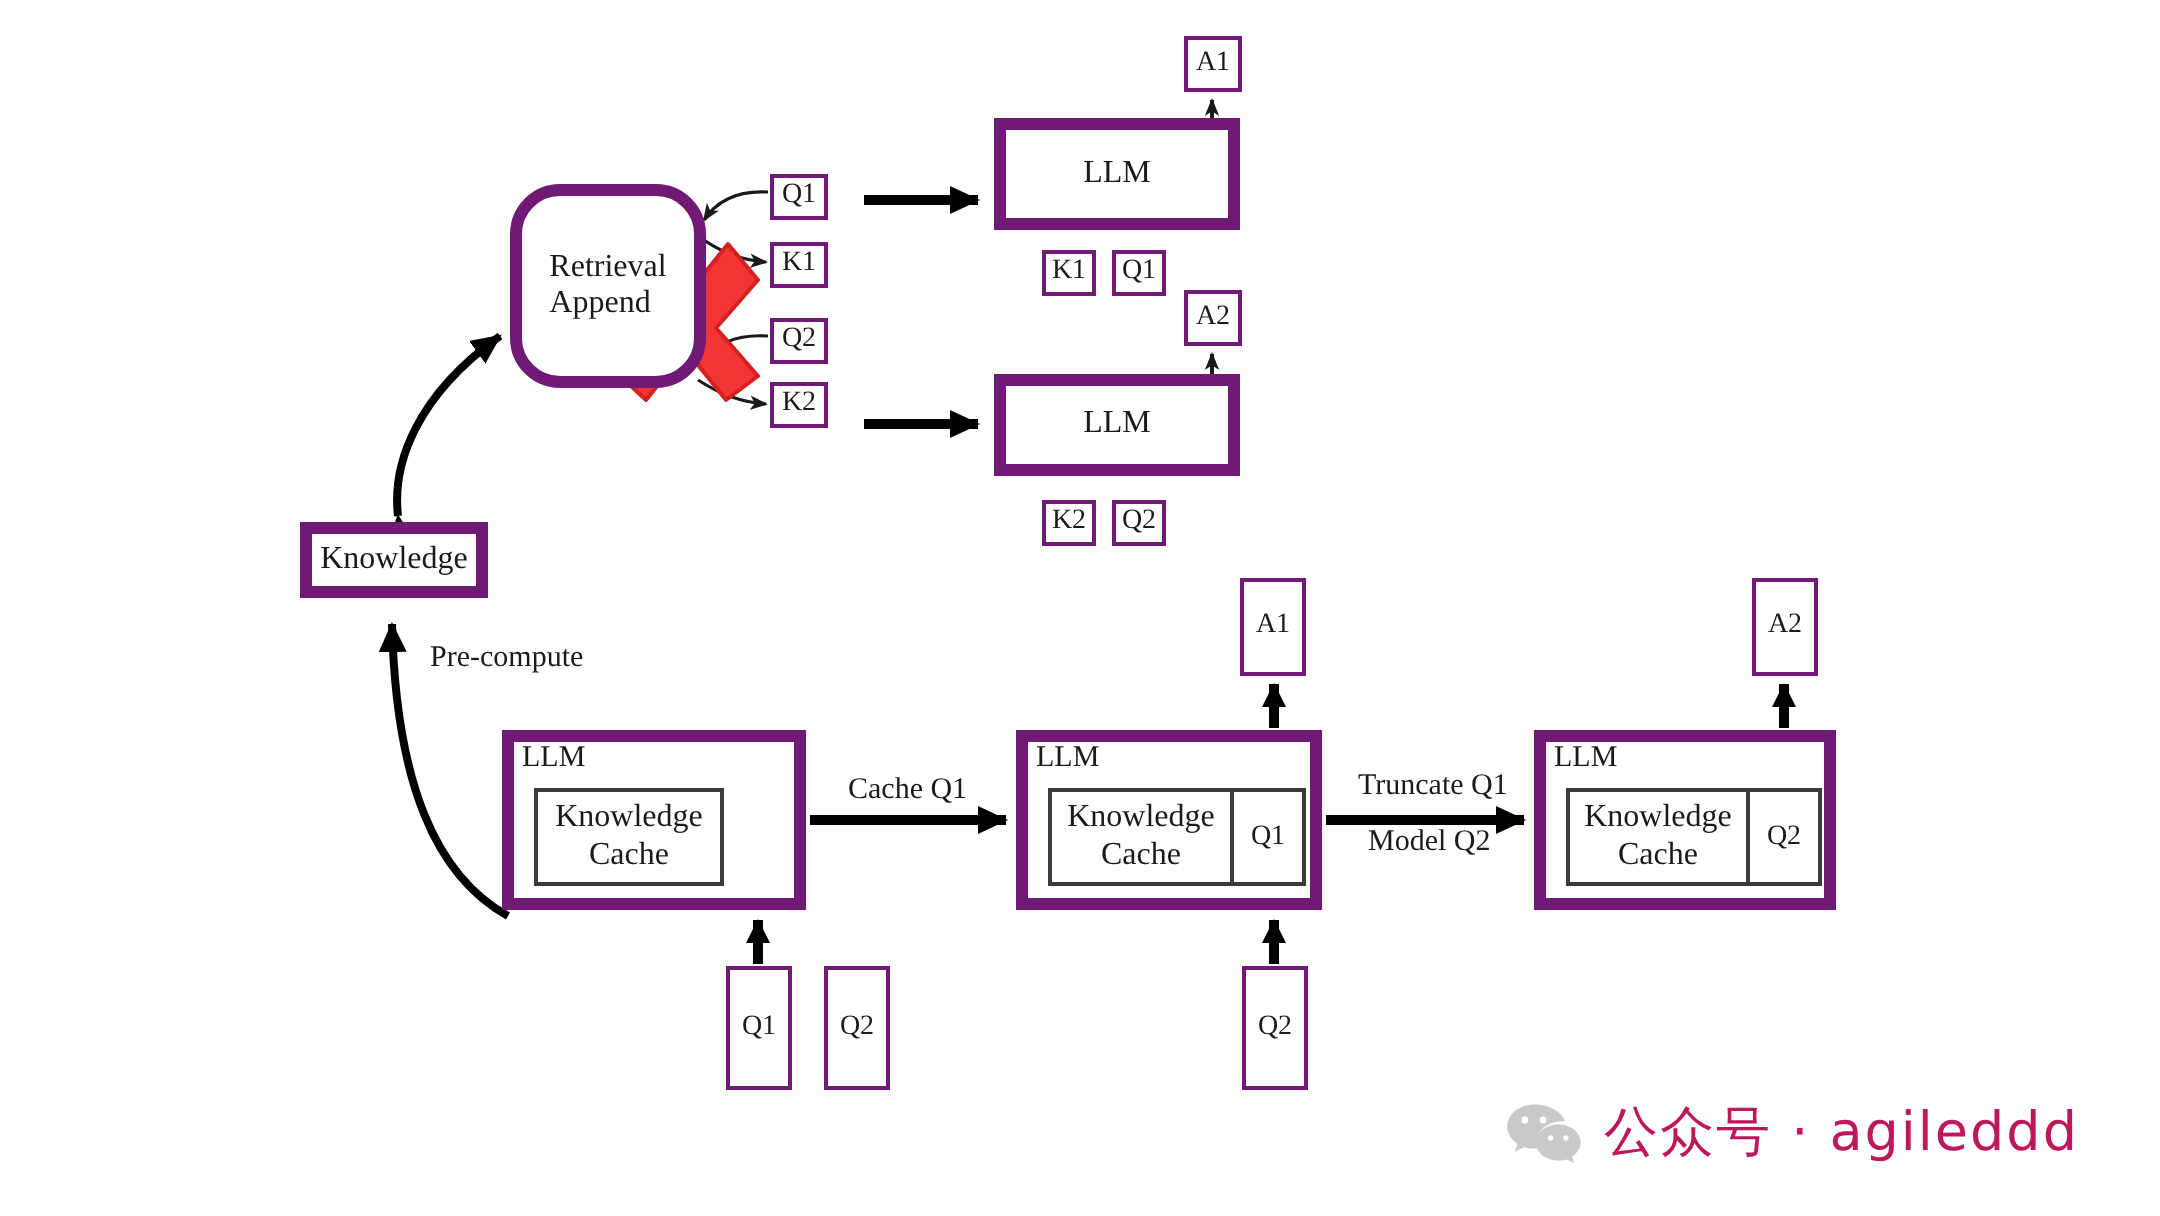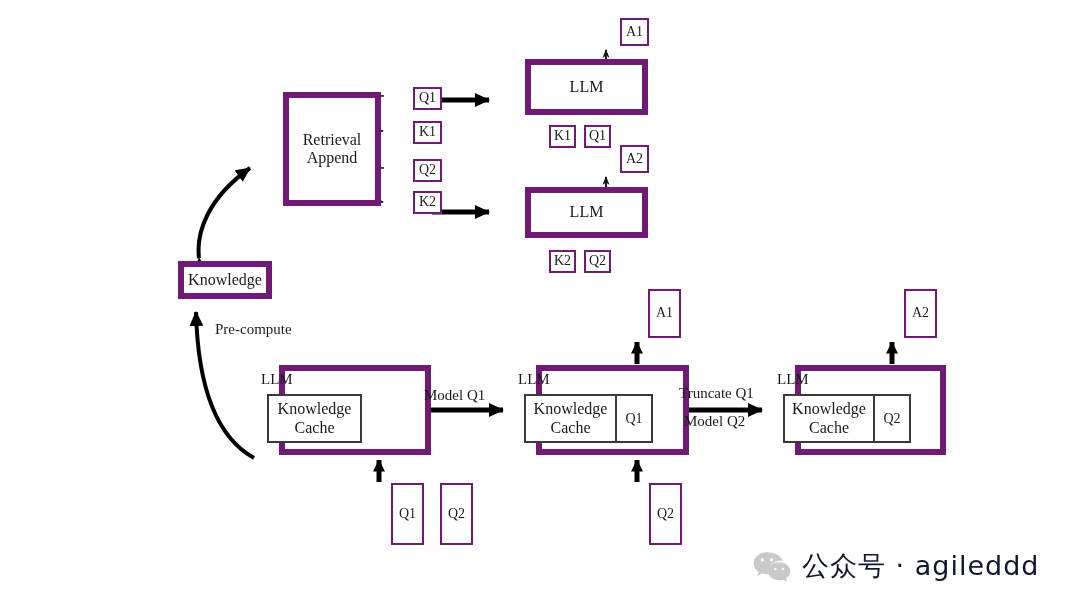--- a/index.html
+++ b/index.html
@@ -19,23 +19,22 @@
   }
   .box {
     position: absolute;
     box-sizing: border-box;
     border: 6px solid #701a75;
     background: #ffffff;
     display: flex;
     align-items: center;
     justify-content: center;
     color: #1a1a1a;
-    text-align: center;
+    text-align: left;
     line-height: 1.15;
-    margin-left: 28px;
   }
   .tok {
     font-size: 14px;
     border-width: 2px;
   }
   .bigbox {
     font-size: 16px;
   }
   .llm-label {
     position: absolute;
@@ -90,21 +89,21 @@
     position: absolute;
     display: flex;
     align-items: center;
     gap: 10px;
     color: #c9c9c9;
     font-family: "DejaVu Sans", "Liberation Sans", sans-serif;
     font-size: 27px;
     letter-spacing: 1px;
     white-space: nowrap;
   }
-  .wm-text { color: #0f172a; }
+  .wm-text { color: #be185d; }
 </style>
 </head>
 <body>
 
 <div id="canvas">
 
   <svg class="overlay" viewBox="0 0 1080 608">
     <defs>
       <marker id="arrowThin" markerWidth="10" markerHeight="10" refX="8" refY="4" orient="auto" markerUnits="userSpaceOnUse">
         <path d="M0,0.4 L9,4 L0,7.6 L2.4,4 Z" fill="#1a1a1a"></path>
@@ -179,21 +178,21 @@
 
     <g>
       <line x1="892" y1="364" x2="892" y2="342" stroke="#000000" stroke-width="5" marker-end="url(#arrowFatSm)"></line>
     </g>
 
     <g>
       <path d="M322,122 L343,148 L364,122 L379,140 L358,164 L379,188 L363,200 L343,175 L323,200 L308,186 L328,163 L307,139 Z" fill="#f23434" stroke="#d61f1f" stroke-width="2" stroke-linejoin="round"></path>
     </g>
   </svg>
 
-  <div class="box bigbox" style="left:255px; top:92px; width:98px; height:114px;">
+  <div class="box bigbox" style="left:255px; top:92px; width:98px; height:102px;border-radius:25px;">
     <span style="display:block;">
       <span>Retrieval</span><br>
       <span>Append</span>
     </span>
   </div>
 
   <div class="box tok" style="left:385px; top:87px; width:29px; height:23px;">Q1</div>
   <div class="box tok" style="left:385px; top:121px; width:29px; height:23px;">K1</div>
   <div class="box tok" style="left:385px; top:159px; width:29px; height:23px;">Q2</div>
   <div class="box tok" style="left:385px; top:191px; width:29px; height:23px;">K2</div>
@@ -223,21 +222,21 @@
       <span>
         <span>Knowledge</span><br>
         <span>Cache</span>
       </span>
     </div>
   </div>
 
   <div class="box tok" style="left:363px; top:483px; width:33px; height:62px;">Q1</div>
   <div class="box tok" style="left:412px; top:483px; width:33px; height:62px;">Q2</div>
 
-  <div class="edge-label" style="left:424px; top:387px;">Model Q1</div>
+  <div class="edge-label" style="left:424px; top:387px;">Cache Q1</div>
 
   <div class="box" style="left:508px; top:365px; width:153px; height:90px;"></div>
   <div class="llm-label" style="left:518px; top:371px;">LLM</div>
   <div class="cache" style="left:524px; top:394px; width:129px; height:49px;">
     <div class="cache-main">
       <span>
         <span>Knowledge</span><br>
         <span>Cache</span>
       </span>
     </div>

